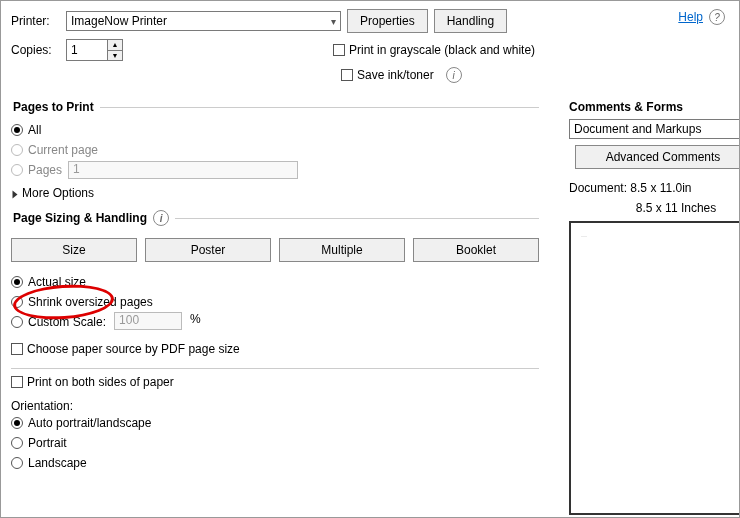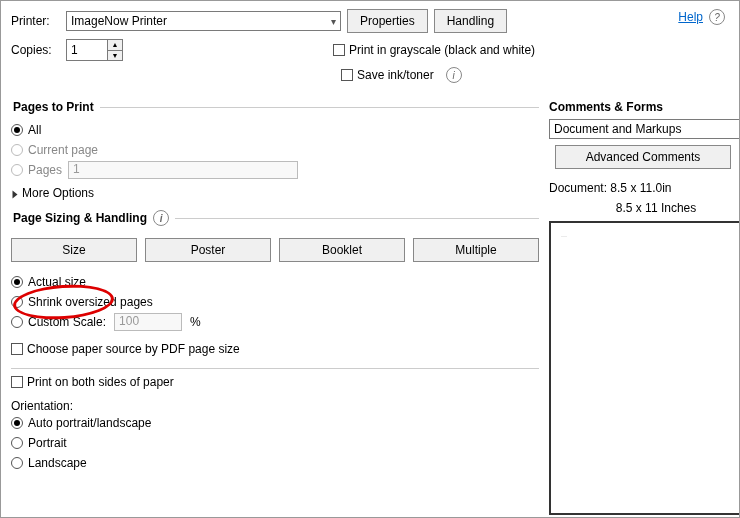--- a/index.html
+++ b/index.html
@@ -16,21 +16,21 @@
 .spin{position:absolute;right:0;top:0;bottom:0;width:14px;border-left:1px solid #7a7a7a;display:flex;flex-direction:column}
 .spin div{flex:1;display:flex;align-items:center;justify-content:center;font-size:7px;background:#f0f0f0}
 .spin div:first-child{border-bottom:1px solid #7a7a7a}
 .chk{display:inline-flex;align-items:center;gap:4px}
 .chk .box{width:12px;height:12px;border:1px solid #555;background:#fff;box-sizing:border-box}
 .radio{display:inline-flex;align-items:center;gap:5px;margin:3px 0}
 .radio .dot{width:12px;height:12px;border:1px solid #555;border-radius:50%;box-sizing:border-box;position:relative;background:#fff}
 .radio.on .dot::after{content:"";position:absolute;left:2px;top:2px;width:6px;height:6px;border-radius:50%;background:#000}
 .radio.dis{color:#888}
 .radio.dis .dot{border-color:#bbb}
-.cols{display:flex;gap:10px;align-items:flex-start;margin-top:17px}
+.cols{display:flex;gap:30px;align-items:flex-start;margin-top:17px}
 .left{flex:1}
 .right{width:240px}
 .sect-h{font-weight:bold;margin-bottom:5px;display:flex;align-items:center;gap:6px}
 fieldset.gr{border:1px solid #ccc;border-left:none;border-right:none;border-bottom:none;padding:6px 0 0;margin:0 0 10px}
 fieldset.gr legend{font-weight:bold;padding-right:6px}
 .input-dis{border:1px solid #bbb;background:#f8f8f8;color:#999;height:18px;padding:0 4px;box-sizing:border-box}
 .tab-btns{display:flex;gap:8px;margin:6px 0 10px}
 .tab-btns .btn{margin:0;width:100px;text-align:center;justify-content:center}
 .help{position:absolute;right:14px;top:8px;display:flex;align-items:center;gap:6px}
 .help a{color:#0066cc;text-decoration:underline}
@@ -107,32 +107,32 @@
     </fieldset>
 
     <fieldset class="gr">
       <legend style="display:flex;align-items:center;gap:6px">
             <span>Page Sizing &amp; Handling</span>
             <span class="info">i</span>
           </legend>
       <div class="tab-btns">
         <div class="btn">Size</div>
         <div class="btn">Poster</div>
+        <div class="btn">Multiple</div>
         <div class="btn">Booklet</div>
-        <div class="btn">Multiple</div>
       </div>
       <div><label class="radio on">
               <span class="dot"></span>
               <span>Actual size</span>
             </label></div>
       <div><label class="radio">
               <span class="dot"></span>
               <span>Shrink oversized pages</span>
             </label></div>
-      <div style="display:flex;align-items:center;gap:8px">
+      <div style="display:flex;gap:8px">
         <label class="radio">
               <span class="dot"></span>
               <span>Custom Scale:</span>
             </label>
         <div class="input-dis" style="width:68px">100</div>
         <span>%</span>
       </div>
       <div style="margin-top:10px"><label class="chk">
               <span class="box"></span>
               <span>Choose paper source by PDF page size</span>

